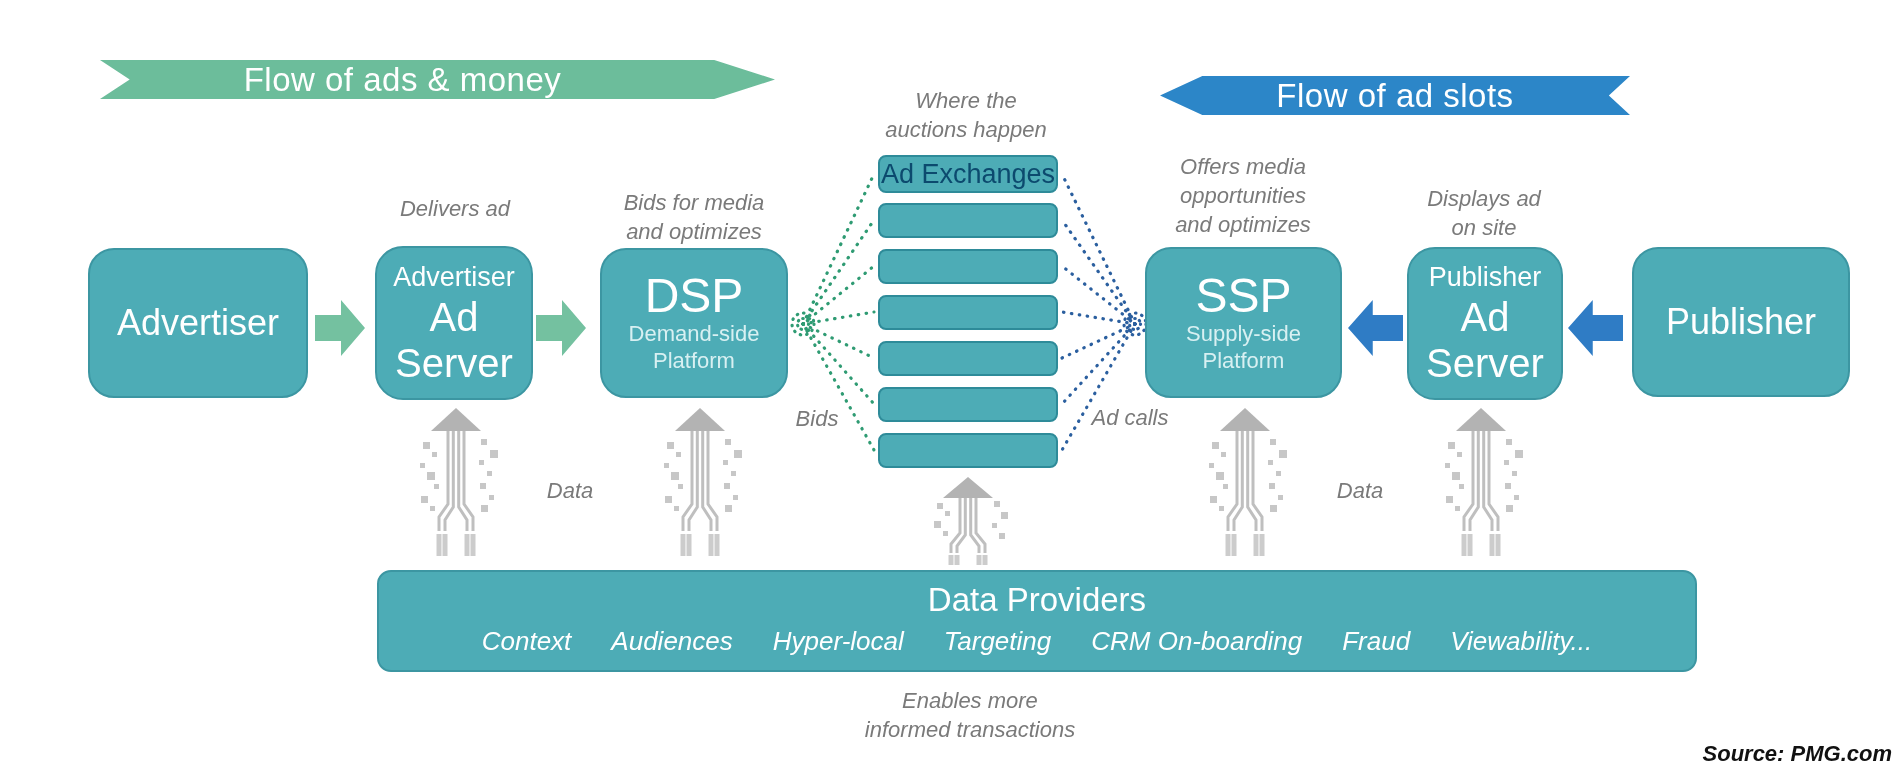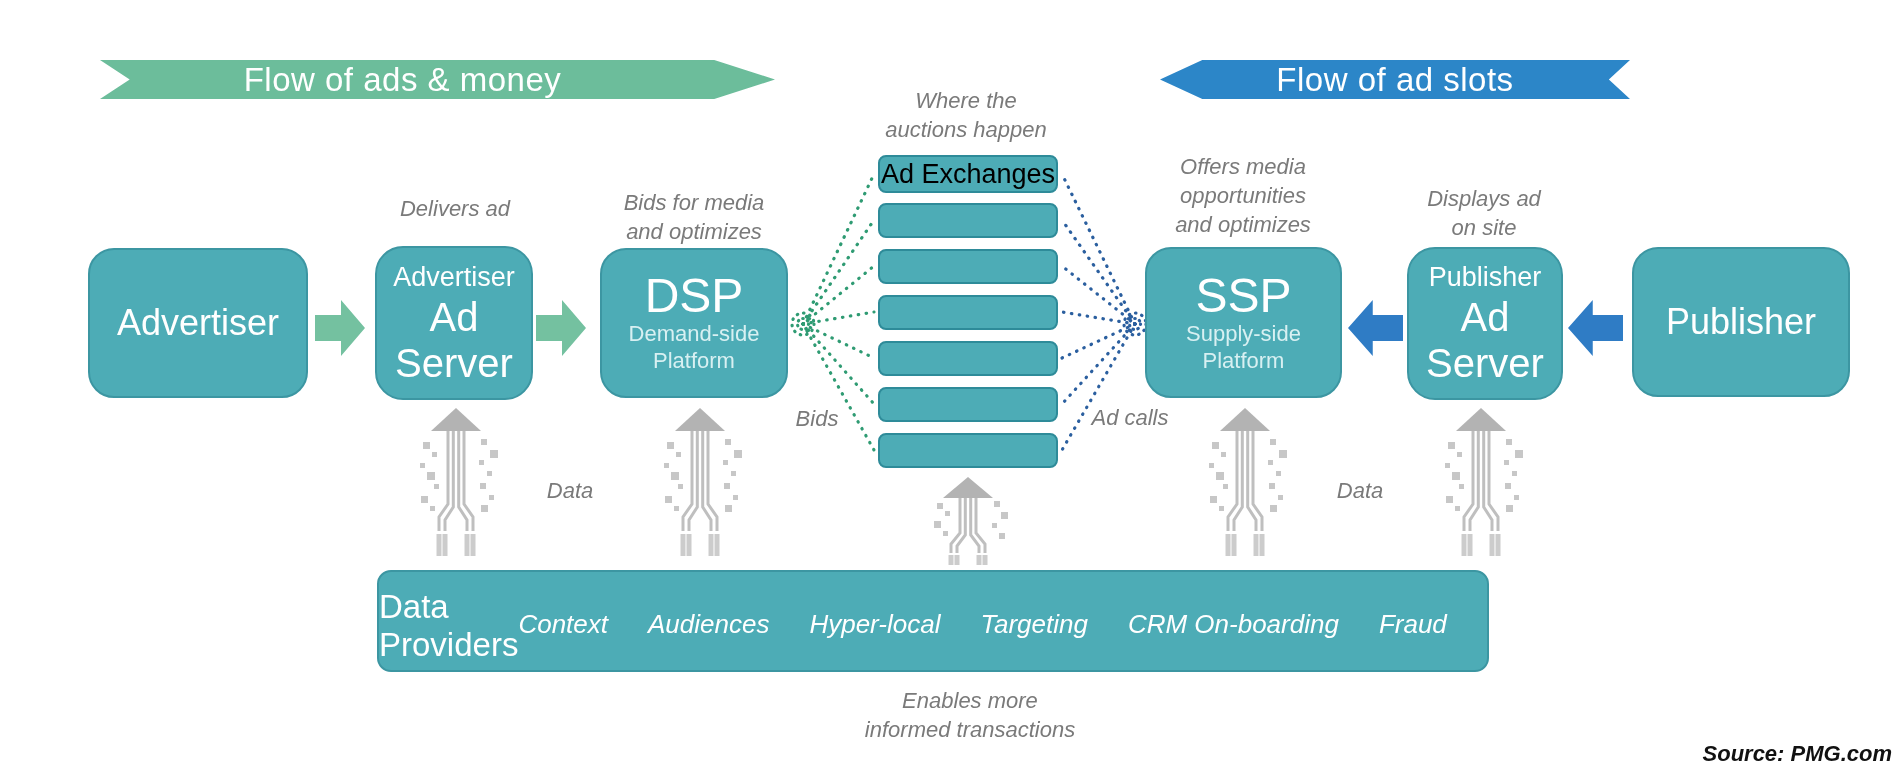--- a/index.html
+++ b/index.html
@@ -7,21 +7,21 @@
     position:relative;width:1900px;height:775px;background:#ffffff;overflow:hidden;
     font-family:"Liberation Sans", sans-serif;
   }
   .layer{position:absolute;left:0;top:0;pointer-events:none;}
 
   
   .ribbon{position:absolute;height:39px;display:flex;align-items:center;justify-content:center;
     color:#ffffff;font-size:33px;letter-spacing:0.5px;}
   .ribbon-green{left:100px;top:60px;width:675px;background:#6CBD9B;
     clip-path:polygon(0 0, 91% 0, 100% 50%, 91% 100%, 0 100%, 4.4% 50%);}
-  .ribbon-blue{left:1160px;top:60px;width:470px;background:#2C86C8;
+  .ribbon-blue{left:1160px;top:76px;width:470px;background:#2C86C8;
     clip-path:polygon(9% 0, 100% 0, 95.5% 50%, 100% 100%, 9% 100%, 0 50%);}
   .ribbon-green .rtext{margin-right:70px;}
 
   
   .box{position:absolute;background:#4DACB6;border:2px solid #3C96A2;border-radius:26px;
     box-sizing:border-box;color:#ffffff;display:flex;flex-direction:column;
     align-items:center;justify-content:center;text-align:center;}
   .box .big{font-size:36px;line-height:42px;}
   .box .l1{font-size:27px;line-height:33px;}
   .box .l2,.box .l3{font-size:40px;line-height:46px;}
@@ -31,30 +31,30 @@
   
   .barrow{position:absolute;width:50px;height:56px;}
   .barrow.right{background:#74C1A0;
     clip-path:polygon(0 27%, 52% 27%, 52% 0, 100% 50%, 52% 100%, 52% 73%, 0 73%);}
   .barrow.left{background:#2F7CC5;width:55px;
     clip-path:polygon(100% 27%, 45% 27%, 45% 0, 0 50%, 45% 100%, 45% 73%, 100% 73%);}
 
   
   .xrow{position:absolute;left:878px;width:180px;height:35px;background:#4DACB6;
     border:2px solid #2E8B99;border-radius:8px;box-sizing:border-box;}
-  .xhead{height:38px;color:#000000;font-size:27px;display:flex;align-items:center;justify-content:center;}
+  .xhead{height:38px;color:#0c4a6e;font-size:27px;display:flex;align-items:center;justify-content:center;}
 
   
   .note{position:absolute;transform:translateX(-50%);color:#7A7A7A;font-style:italic;
     font-size:22px;line-height:29px;text-align:center;white-space:nowrap;}
 
   
-  .dp{position:absolute;left:377px;top:570px;width:1112px;height:102px;background:#4DACB6;
+  .dp{position:absolute;left:377px;top:570px;width:1320px;height:102px;background:#4DACB6;
     border:2px solid #3C96A2;border-radius:14px;box-sizing:border-box;color:#fff;
-    display:flex;flex-direction:row;align-items:center;}
+    display:flex;flex-direction:column;align-items:center;}
   .dp-title{font-size:33px;line-height:38px;margin-top:9px;}
   .dp-items{display:flex;gap:40px;justify-content:center;font-style:italic;font-size:26px;
     line-height:32px;margin-top:6px;white-space:nowrap;}
 
   .source{position:absolute;right:8px;bottom:8px;color:#111111;font-size:22px;
     font-weight:bold;font-style:italic;}
 </style>
 </head>
 <body>
 

